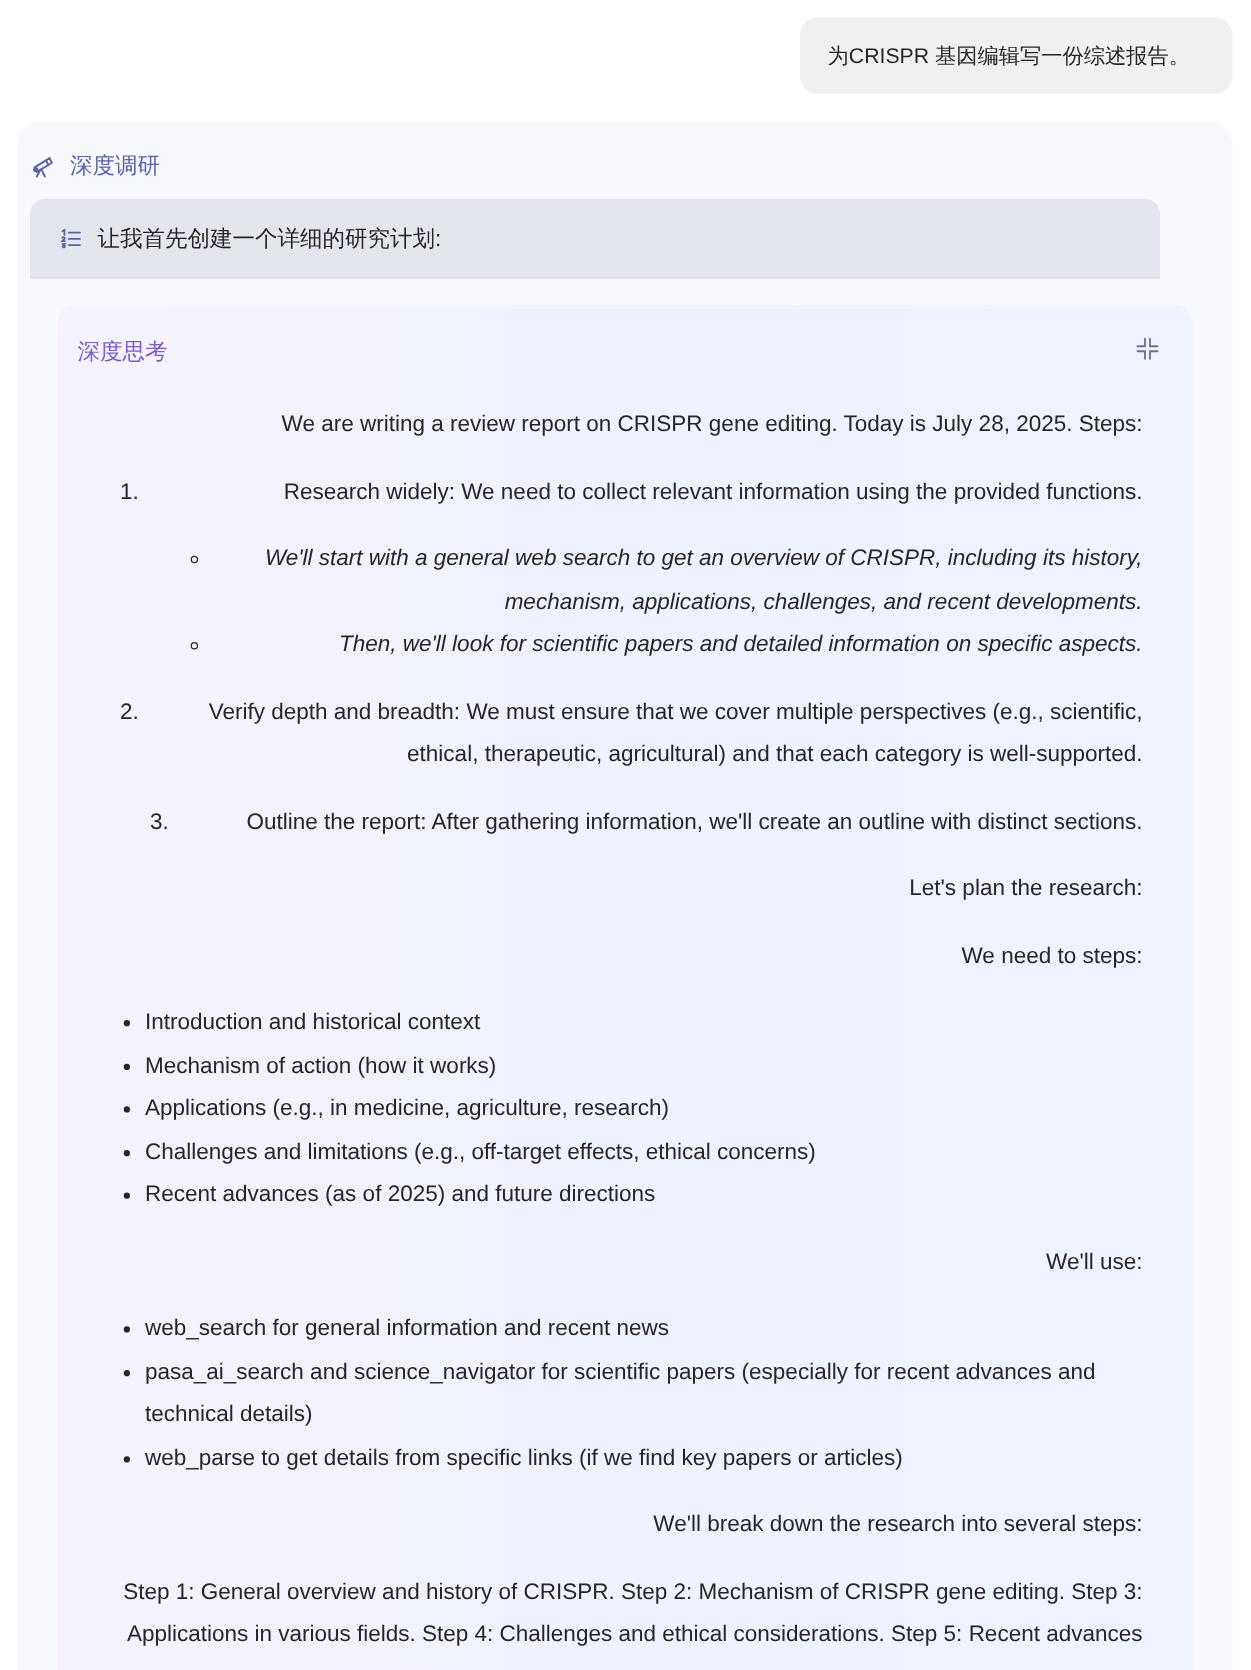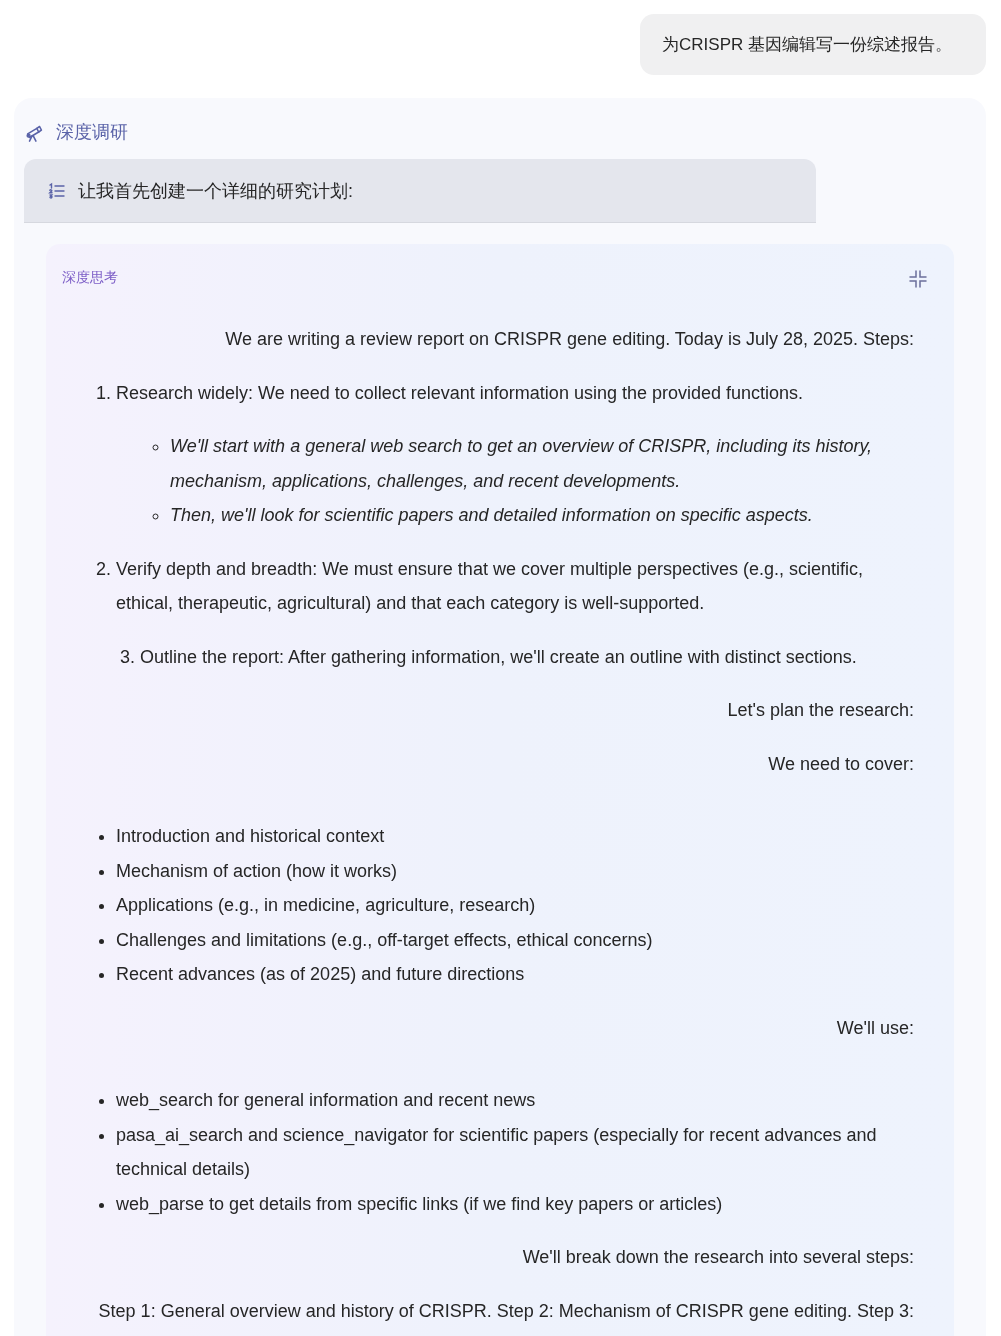--- a/index.html
+++ b/index.html
@@ -20,50 +20,50 @@
     position: absolute; top: 98px; left: 14px; width: 972px; height: 1260px;
     background: #f8f9fd; border-radius: 18px;
   }
   .dr-header {
     position: absolute; top: 22px; left: 10px;
     display: flex; align-items: center; gap: 10px;
     color: #5a63a8; font-size: 18px;
   }
   .dr-header svg { width: 22px; height: 22px; }
   .plan-bar {
-    position: absolute; top: 61px; left: 10px; width: 792px; height: 63px;
+    position: absolute; top: 61px; left: 10px; width: 904px; height: 63px;
     background: #e4e6ed; border-radius: 12px 12px 0 0;
     border-bottom: 1px solid #d6d8df;
     display: flex; align-items: center;
   }
   .plan-bar .icon { margin-left: 24px; width: 18px; height: 18px; }
   .plan-bar .txt { margin-left: 12px; font-size: 18px; color: #262626; }
   .think-card {
     position: absolute; top: 146px; left: 32px; width: 908px; height: 1130px;
     border-radius: 14px;
     background: linear-gradient(90deg, #f5f2fd 0%, #eef2fc 50%, #eef3fd 100%);
   }
   .think-title {
     position: absolute; top: 25px; left: 16px;
-    color: #7b5cc6; font-size: 14px;
+    color: #7b5cc6; font-size: 18px;
   }
   .collapse-btn {
     position: absolute; top: 25px; right: 26px; width: 20px; height: 20px;
     cursor: pointer;
   }
   .think-body {
     position: absolute; top: 78px; left: 16px; right: 40px;
     font-size: 18px; line-height: 34.5px; color: #262626;
   }
   .think-body p { margin: 0 0 19px 0; text-align: right; }
   .think-body ol, .think-body ul { margin: 0 0 19px 0; padding-left: 54px; }
-  .think-body ol > li { margin-bottom: 19px; }
+  .think-body ol > li { margin-bottom: 19px; text-align: right; }
   .think-body ol > li:last-child { margin-bottom: 0; margin-left: 24px; }
   .think-body ul.sub { list-style: circle; padding-left: 54px; margin: 19px 0 0 0; font-style: italic; }
-  .think-body ul.disc { list-style: disc; margin-top: 38px; }
+  .think-body ul.disc { list-style: disc; }
   .think-body li::marker { color: #262626; }
 </style>
 </head>
 <body>
 
 <div class="user-bubble">
   <span>为CRISPR 基因编辑写一份综述报告。</span>
 </div>
 
 <div class="assistant">
@@ -107,21 +107,21 @@
           <ul class="sub">
             <li>We'll start with a general web search to get an overview of CRISPR, including its history, mechanism, applications, challenges, and recent developments.</li>
             <li>Then, we'll look for scientific papers and detailed information on specific aspects.</li>
           </ul>
         </li>
         <li>Verify depth and breadth: We must ensure that we cover multiple perspectives (e.g., scientific, ethical, therapeutic, agricultural) and that each category is well-supported.</li>
         <li>Outline the report: After gathering information, we'll create an outline with distinct sections.</li>
       </ol>
 
       <p>Let's plan the research:</p>
-      <p>We need to cover:</p>
+      <p>We need to steps:</p>
 
       <ul class="disc">
         <li>Introduction and historical context</li>
         <li>Mechanism of action (how it works)</li>
         <li>Applications (e.g., in medicine, agriculture, research)</li>
         <li>Challenges and limitations (e.g., off-target effects, ethical concerns)</li>
         <li>Recent advances (as of 2025) and future directions</li>
       </ul>
 
       <p>We'll use:</p>

